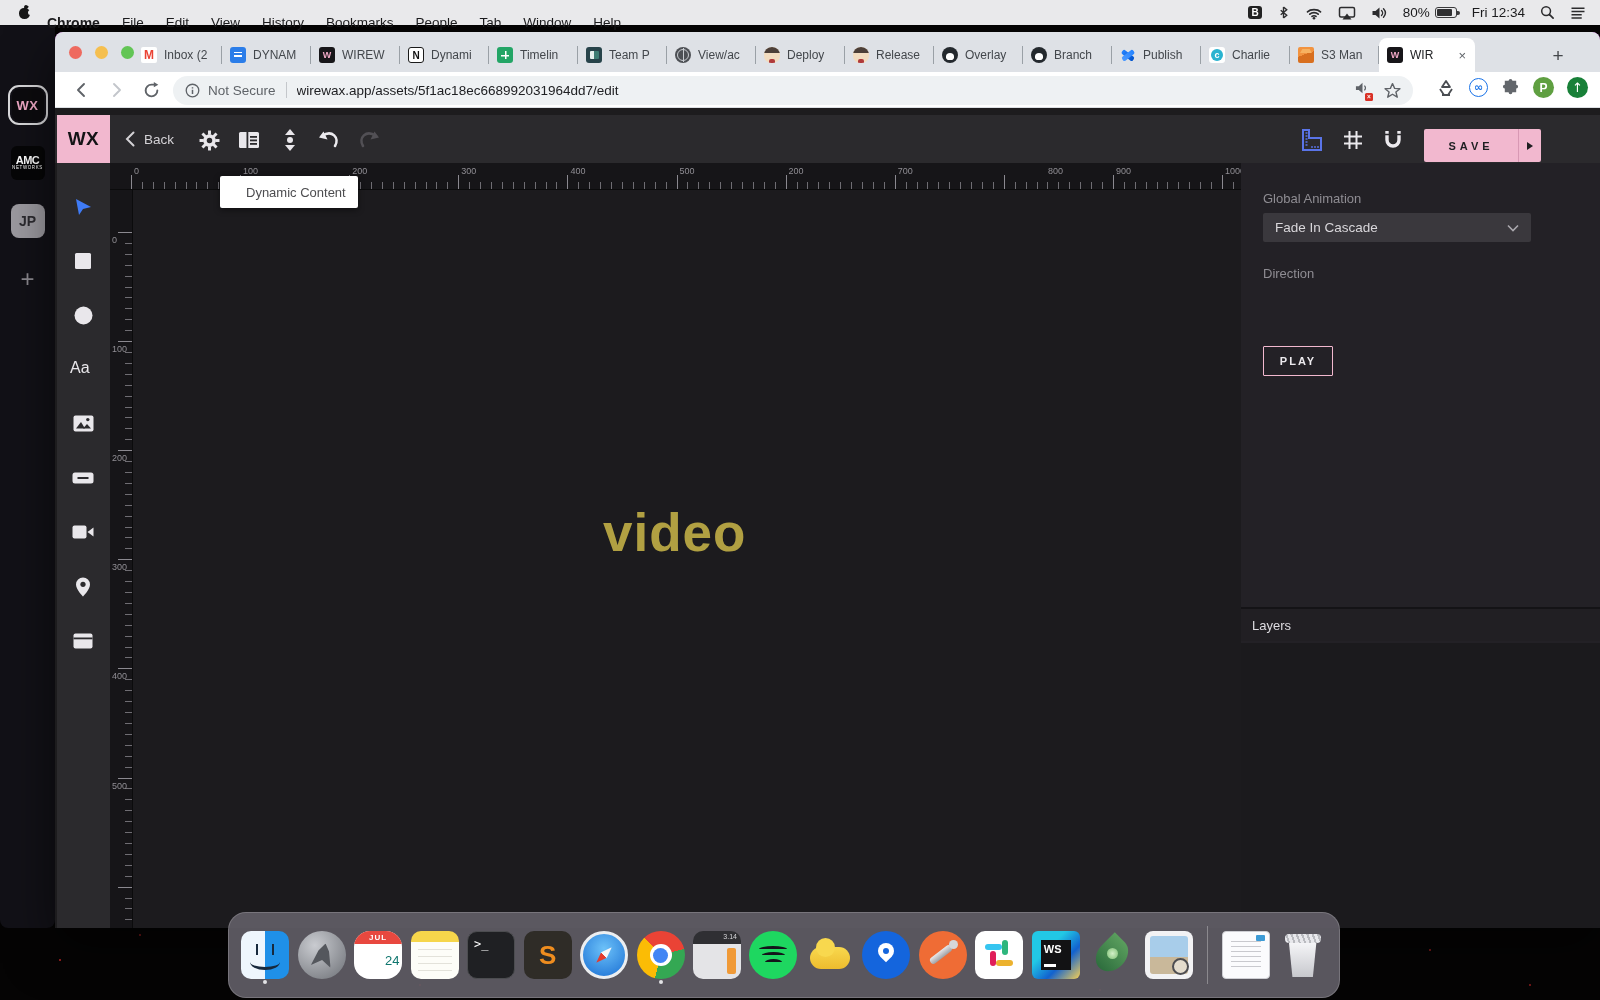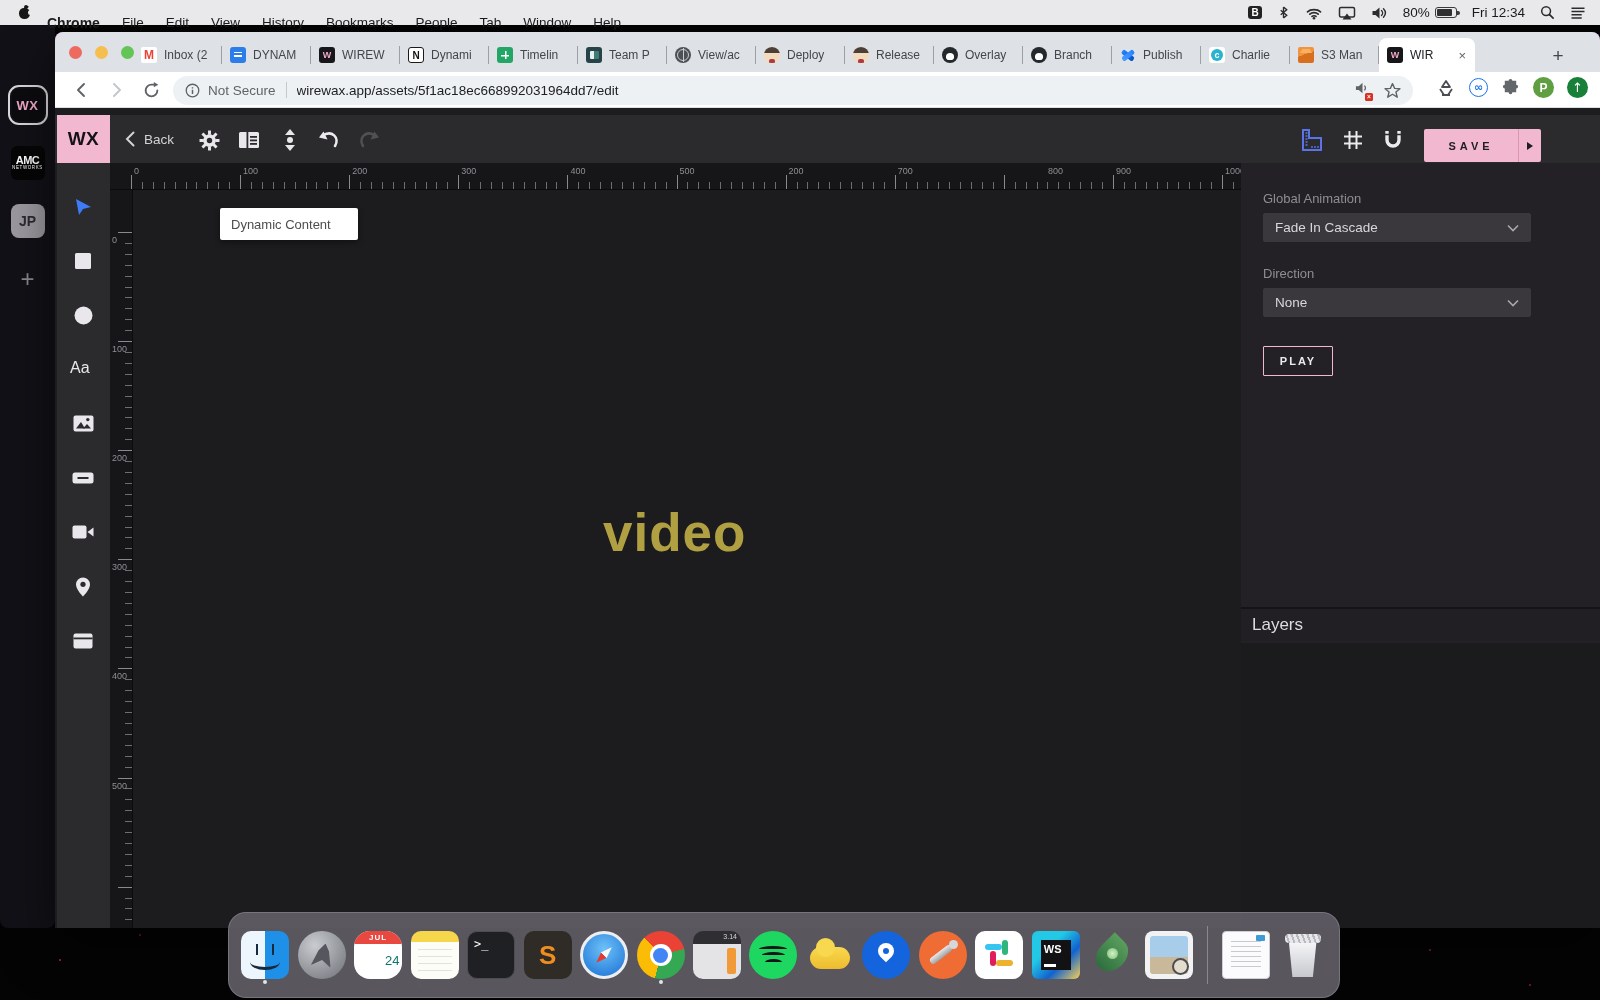--- a/index.html
+++ b/index.html
@@ -126,32 +126,32 @@
   .vruler .rtick { right:0; height:1px; width:7px; }
   .vruler .rtick.major { width:14px; background:#8b8990; }
   .rlabel { position:absolute; color:#908e94; font-size:9px; }
   .hruler .rlabel { top:3px; }
   .vruler .rlabel { left:2px; }
 
   .canvas { position:absolute; left:78px; top:82px; width:1108px; bottom:0; background:#1c1b1e; }
   .stage-word { position:absolute; left:470px; top:312px; font-size:53px; font-weight:bold; letter-spacing:1px; color:#b1a042; }
 
   .tooltip { position:absolute; left:165px; top:68px; width:138px; height:32px; background:#fff; border-radius:2px;
-    box-shadow:0 2px 6px rgba(0,0,0,.45); color:#4d4d50; font-size:13px; display:flex; align-items:center; padding-left:11px; z-index:20;margin-top:32px; }
+    box-shadow:0 2px 6px rgba(0,0,0,.45); color:#4d4d50; font-size:13px; display:flex; align-items:center; padding-left:26px; z-index:20; }
 
   
   .rpanel { position:absolute; left:1186px; top:55px; right:0; bottom:0; background:#232126; }
   .rp-label { position:absolute; left:22px; color:#8f8d93; font-size:13px; }
   .rp-select { position:absolute; left:22px; width:268px; height:29px; background:#3a383d; border-radius:2px;
     display:flex; align-items:center; padding:0 12px; color:#d9d7db; font-size:13.5px; }
   .rp-select svg { margin-left:auto; }
   .play-btn { position:absolute; left:22px; top:183px; width:70px; height:30px; background:transparent; border:1.5px solid #f2b8cf;
     color:#eceaee; font-size:11px; letter-spacing:2px; font-weight:bold; display:flex; align-items:center; justify-content:center; border-radius:1px; }
   .layers-head { position:absolute; left:0; right:0; top:444px; height:34px; background:#211f23; border-top:2px solid #141316;
-    display:flex; align-items:center; padding-left:11px; color:#dddbe0; font-size:17px; }
+    display:flex; align-items:center; padding-left:11px; color:#dddbe0; font-size:13px; }
   .layers-body { position:absolute; left:0; right:0; top:480px; bottom:0; background:#1b1a1d; }
 
   
   .dock { position:absolute; left:228px; top:912px; width:1112px; height:86px; background:rgba(96,92,101,.93);
     border:1px solid rgba(255,255,255,.18); border-radius:18px; display:flex; align-items:center; padding:0 12px; gap:8px; z-index:40; }
   .dock-item { width:49px; height:56px; position:relative; display:flex; align-items:center; justify-content:center; }
   .dock-dot { position:absolute; bottom:-1px; left:50%; margin-left:-2px; width:4px; height:4px; border-radius:50%; background:#e3e3e6; }
   .dock-divider { width:1px; height:58px; background:rgba(255,255,255,.3); margin:0 6px; }
   .dicon { width:48px; height:48px; position:relative; overflow:hidden; }
 
@@ -743,26 +743,20 @@
 
       <div class="rpanel">
         <span class="rp-label" style="top:28px">Global Animation</span>
         <div class="rp-select" style="top:50px">
           <span>Fade In Cascade</span>
           <svg width="12" height="8" viewBox="0 0 12 8">
               <path d="M1 1.5 L6 6.5 L11 1.5" stroke="#a9a7ad" stroke-width="1.6" fill="none"></path>
             </svg>
         </div>
         <span class="rp-label" style="top:103px">Direction</span>
-        <div class="rp-select" style="top:125px">
-          <span>None</span>
-          <svg width="12" height="8" viewBox="0 0 12 8">
-              <path d="M1 1.5 L6 6.5 L11 1.5" stroke="#a9a7ad" stroke-width="1.6" fill="none"></path>
-            </svg>
-        </div>
         <button class="play-btn">PLAY</button>
         <div class="layers-head">
           <span>Layers</span>
         </div>
         <div class="layers-body"></div>
       </div>
     </div>
   </div>
 
   <div class="dock" id="dock">

